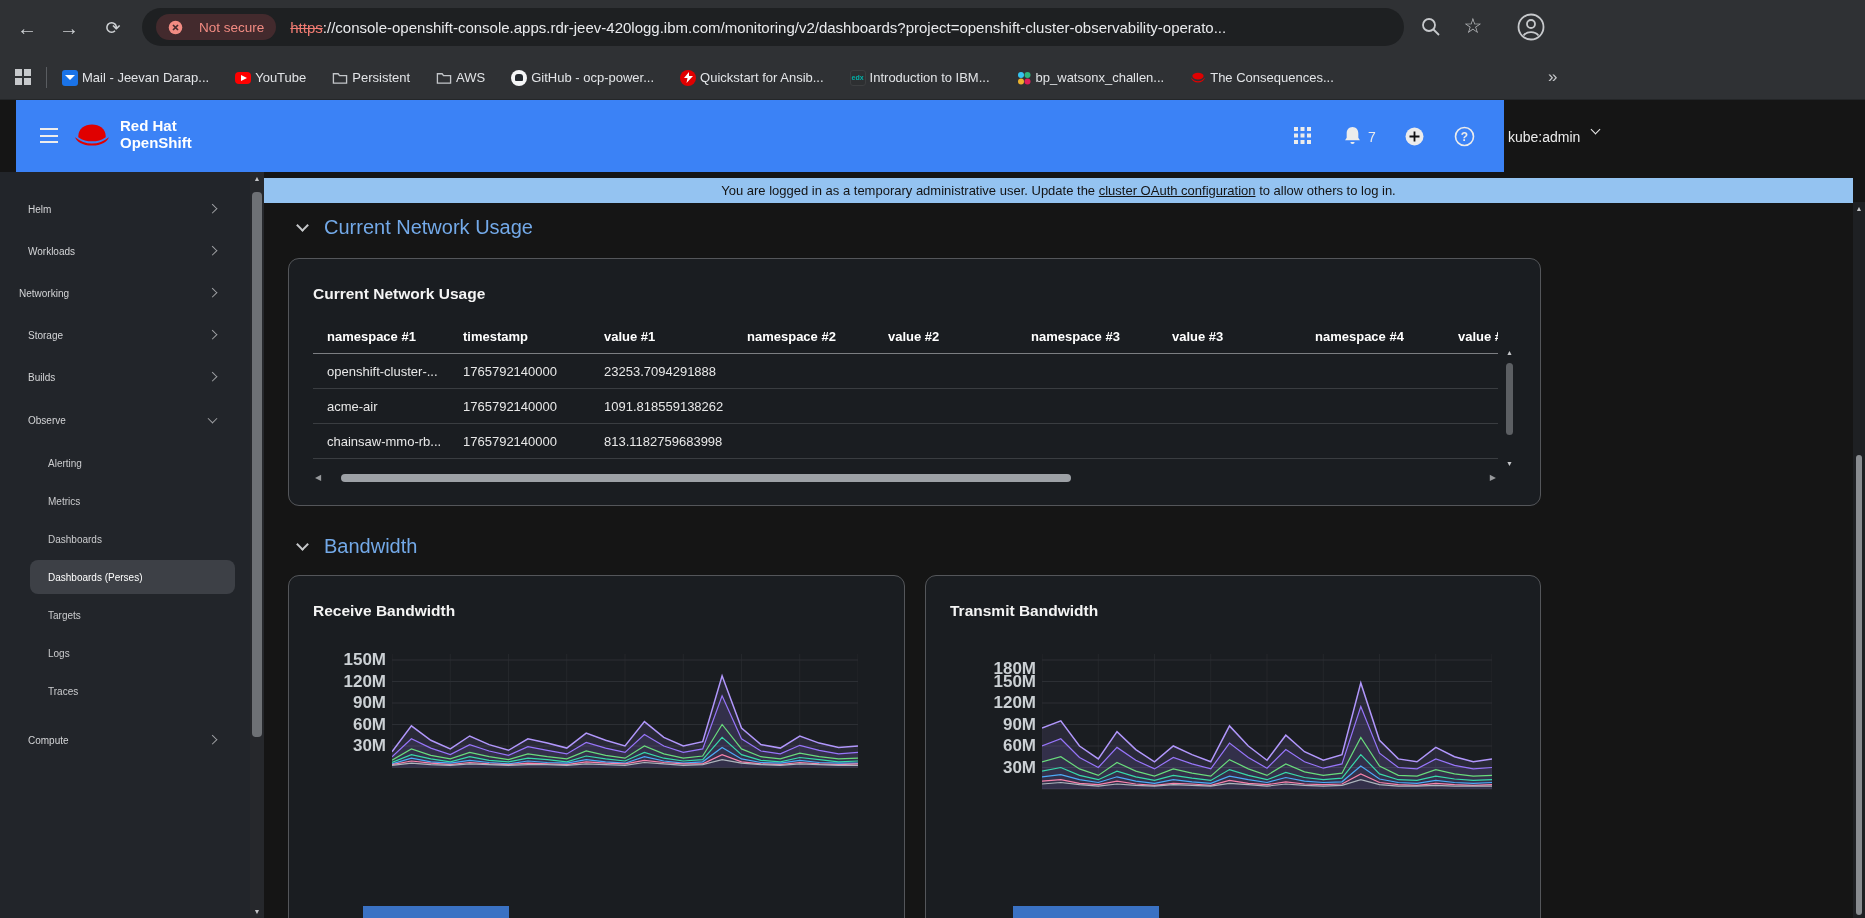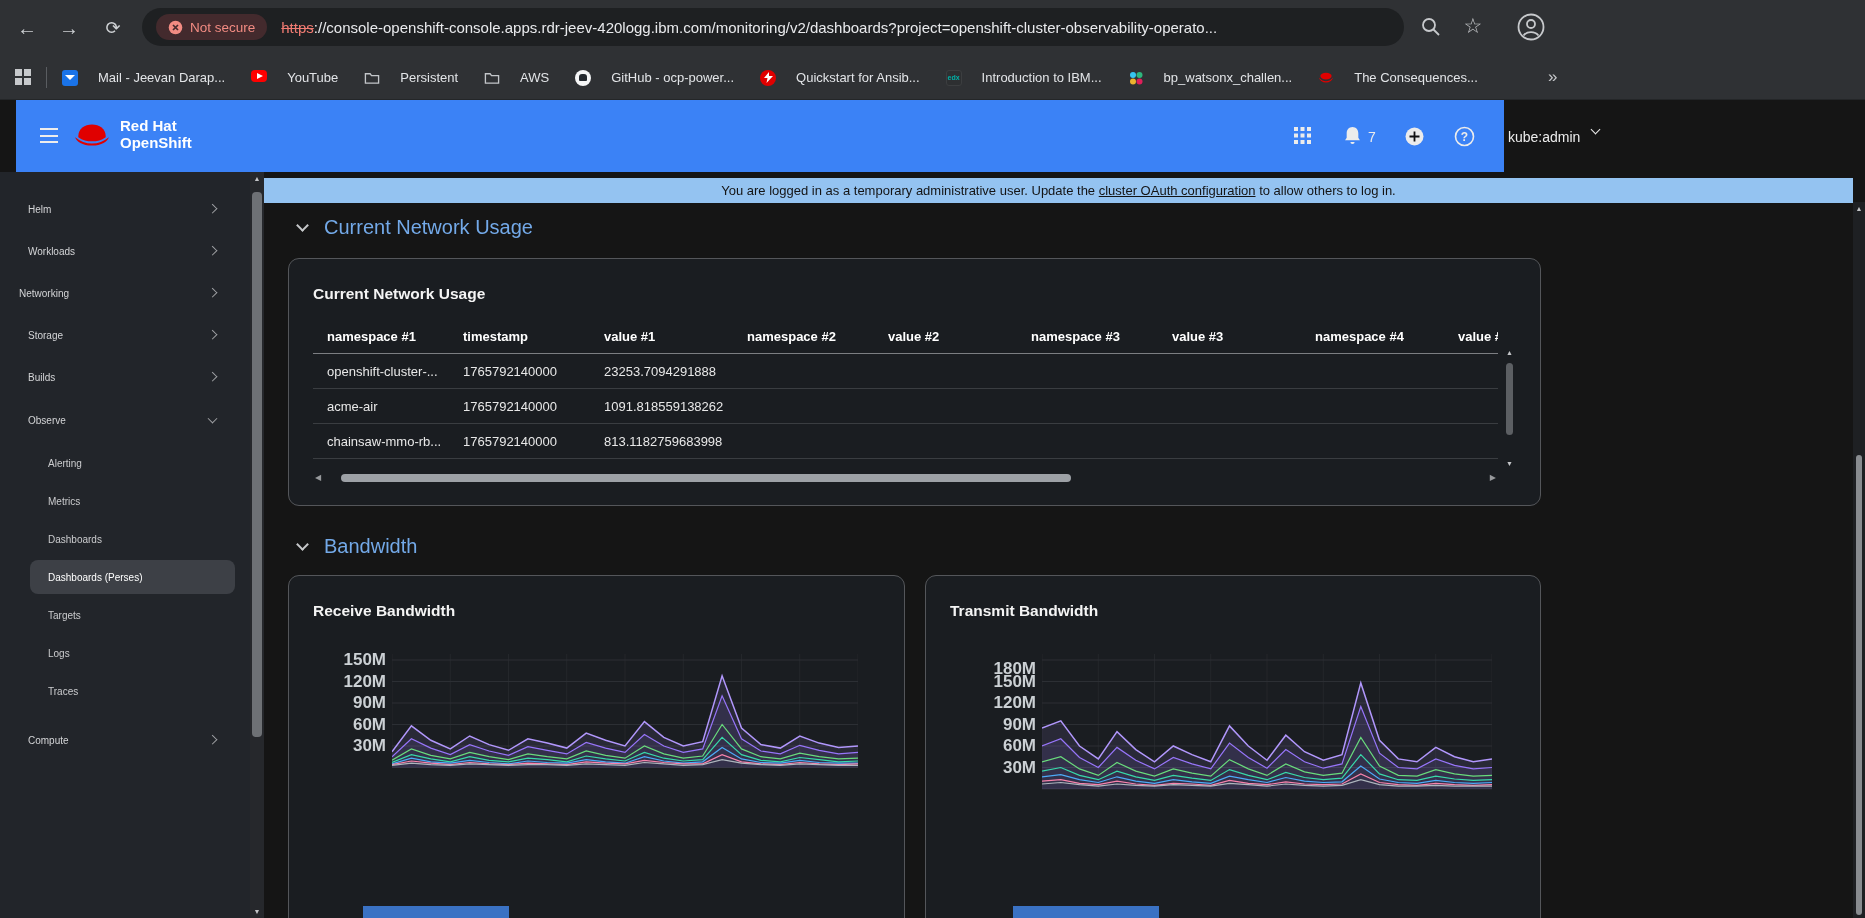--- a/index.html
+++ b/index.html
@@ -7,33 +7,33 @@
        font-family:"Liberation Sans",sans-serif;color:#e8e8e8}
   *{box-sizing:border-box}
   .abs{position:absolute}
 
   
   .toolbar{left:0;top:0;width:1865px;height:55px;background:#2f3134}
   .navbtn{position:absolute;top:13px;width:30px;height:30px;display:flex;align-items:center;justify-content:center;
           color:#cdd0d3;font-size:20px;border-radius:50%;cursor:pointer}
   .omnibox{position:absolute;left:142px;top:8px;width:1262px;height:38px;border-radius:19px;background:#1e2022;
            display:flex;align-items:center;padding:0 14px;cursor:text}
-  .chip{display:flex;align-items:center;gap:7px;background:#432a2d;border-radius:13px;height:26px;padding:0 12px;flex:none;cursor:pointer}
+  .chip{display:flex;align-items:center;gap:16px;background:#432a2d;border-radius:13px;height:26px;padding:0 12px;flex:none;cursor:pointer}
   .chip-label{color:#f28b82;font-size:13.5px;white-space:nowrap}
   .url{margin-left:14px;font-size:15px;white-space:nowrap;overflow:hidden}
   .url .proto{color:#f07b72;text-decoration:line-through}
   .url .rest{color:#e9eaed}
   .tb-ic{position:absolute;display:flex;align-items:center;justify-content:center;cursor:pointer}
   .tb-ic.star{color:#c7c9cc;font-size:21px;width:26px;height:26px}
 
   
   .bmbar{left:0;top:55px;width:1865px;height:45px;background:#2f3134;border-bottom:1px solid #242628}
   .vsep{position:absolute;left:46px;top:12px;width:1px;height:21px;background:#5a5d61}
   .bm-row{position:absolute;left:62px;top:0;height:45px;display:flex;align-items:center;gap:26px}
-  .bm{display:flex;gap:20px;cursor:pointer}
+  .bm{display:flex;align-items:center;gap:4px;cursor:pointer}
   .bmlabel{font-size:13px;color:#e2e4e7;white-space:nowrap}
   .bmic{width:16px;height:16px;display:inline-flex;align-items:center;justify-content:center;flex:none}
   .bmic.mail{background:#1a73e8;border-radius:3px}
   .bmic.mail::after{content:"";border-left:5px solid transparent;border-right:5px solid transparent;border-top:5px solid #fff;margin-top:-1px}
   .bmic.yt{background:#f00;border-radius:4px;height:12px}
   .bmic.yt::after{content:"";border-left:6px solid #fff;border-top:3.5px solid transparent;border-bottom:3.5px solid transparent;margin-left:1px}
   .bmic.gh{background:#f5f6f7;border-radius:50%}
   .bmic.gh::after{content:"";width:8px;height:7px;background:#24292f;border-radius:3px 3px 1px 1px}
   .bmic.edx{background:#2d2f31;border-radius:3px;border:1px solid #3c3e40}
   .bmic.edx::after{content:"edx";font-size:7px;font-weight:700;color:#00b2a9}

